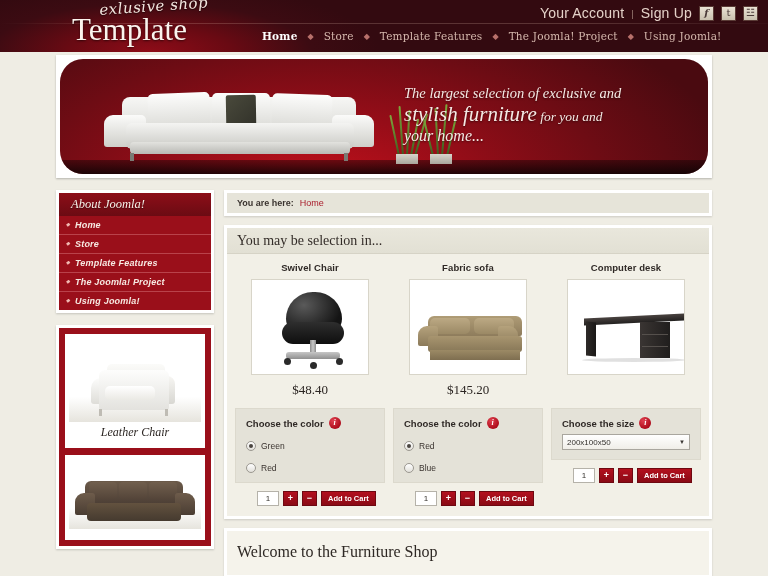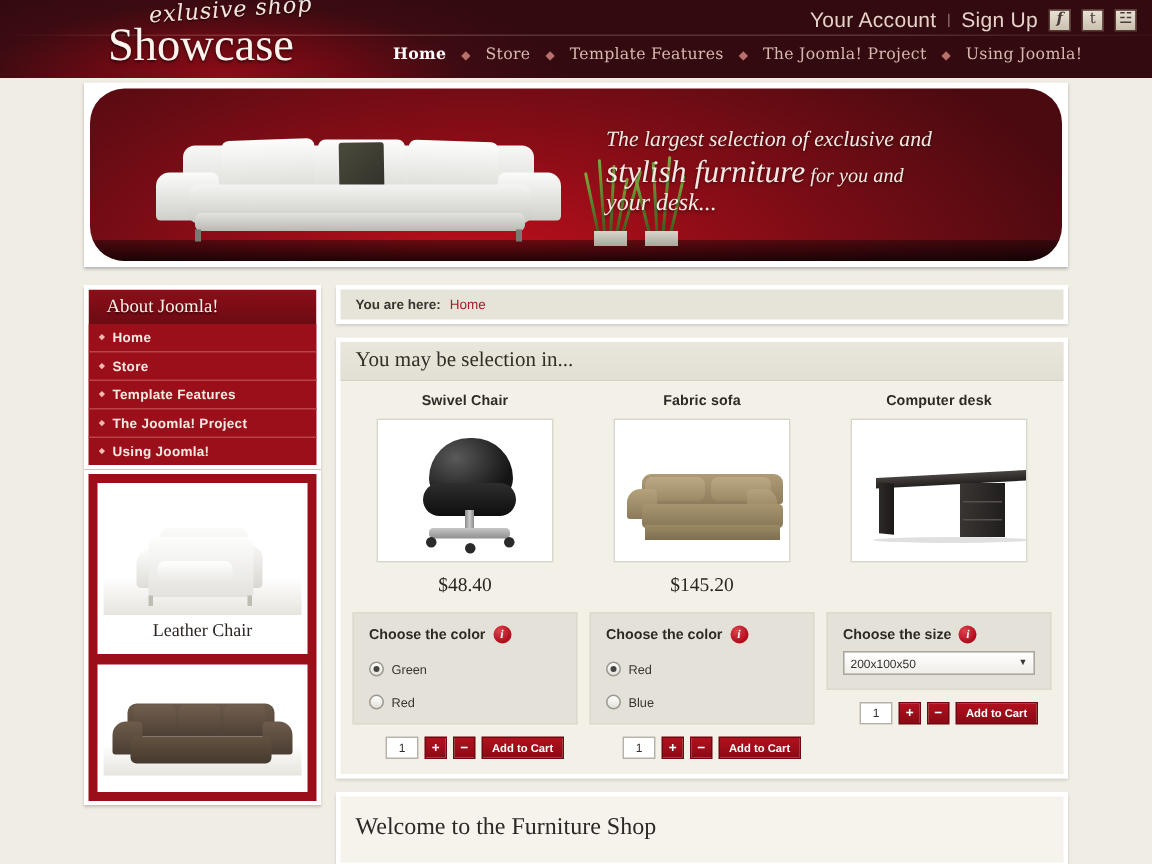--- a/index.html
+++ b/index.html
@@ -132,21 +132,21 @@
     position: absolute; bottom: 0; left: 2px; width: 22px; height: 10px;
     background: linear-gradient(to bottom, #D8D5CC, #A9A69C);
   }
 
   
   .main-area { position: absolute; left: 56px; top: 190px; width: 656px; display: flex; gap: 10px; }
   .sidebar { width: 158px; flex: 0 0 158px; }
   .content { width: 488px; flex: 0 0 488px; }
 
   
-  .module { background: #FFFFFF; box-shadow: 0 1px 2px rgba(0,0,0,0.18); }
+  .module { margin-bottom: 12px; background: #FFFFFF; box-shadow: 0 1px 2px rgba(0,0,0,0.18); font-style: italic; }
   .module-head {
     height: 26px; display: flex; align-items: center; padding-left: 12px;
     background: linear-gradient(to bottom, #8D0E18, #6B0B13);
     border: 3px solid #FFFFFF; border-bottom: none;
     font-family: "Liberation Serif", serif; font-size: 12.5px; color: #FAF0E8;
     text-shadow: 0 1px 1px rgba(0,0,0,0.5);
   }
   .menu-list { list-style: none; background: #9A0F1A; border: 3px solid #FFFFFF; border-top: none; }
   .menu-list li { border-top: 1px solid #B9424B; }
   .menu-list li:first-child { border-top: none; }
@@ -311,21 +311,21 @@
 </head>
 <body>
 
 <div id="page">
 
   <div class="header">
     <div class="hdr-hairline"></div>
 
     <div class="logo">
       <div class="logo-script">exlusive shop</div>
-      <div class="logo-main">Showcase</div>
+      <div class="logo-main">Template</div>
     </div>
 
     <div class="topbar">
       <a class="tlink" href="#">Your Account</a>
       <span class="tsep">|</span>
       <a class="tlink" href="#">Sign Up</a>
       <div class="sicon fb">f</div>
       <div class="sicon">t</div>
       <div class="sicon">☳</div>
     </div>
@@ -375,21 +375,21 @@
         <div class="blade" style="left:13px;height:52px;transform:rotate(5deg);"></div>
         <div class="blade" style="left:18px;height:40px;transform:rotate(13deg);"></div>
         <div class="pot"></div>
       </div>
 
       <div class="hero-text">
         <div class="ht1">The largest selection of exclusive and</div>
         <div>
           <span class="ht2">stylish furniture</span><span class="ht3"> for you and</span>
         </div>
-        <div class="ht4">your desk...</div>
+        <div class="ht4">your home...</div>
       </div>
     </div>
   </div>
 
   <div class="main-area">
 
     <div class="sidebar">
 
       <div class="module">
         <div class="module-head">About Joomla!</div>

